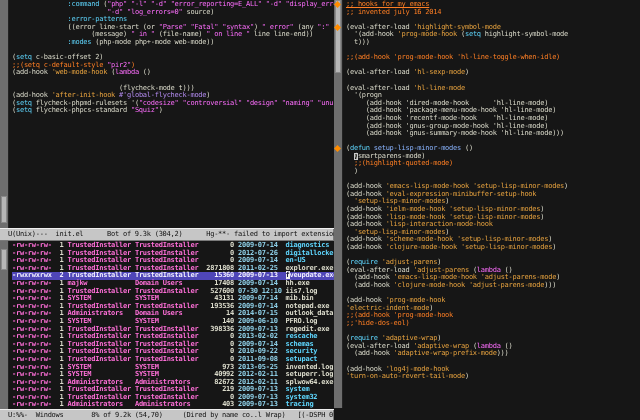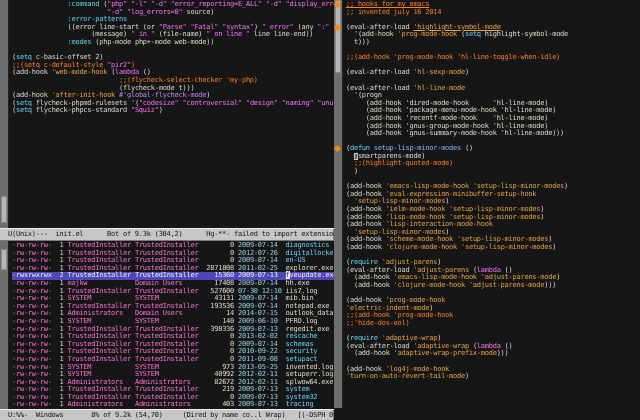--- a/index.html
+++ b/index.html
@@ -3,30 +3,30 @@
 <meta charset="utf-8">
 <style>
   html,body{margin:0;padding:0;background:#000;}
   .frame{position:relative;width:640px;height:420px;background:#161616;overflow:hidden;
          font-family:"DejaVu Sans Mono",monospace;font-size:7px;letter-spacing:-0.25px;display:flex;}
   .col{display:flex;flex-direction:column;flex:none;}
   .col-left{width:334px;}
   .col-right{width:353px;}
   .win{display:flex;flex:none;position:relative;overflow:hidden;background:#161616;}
   .win-code{height:228px;}
-  .win-dired{height:168px;}
+  .win-dired{height:168px;font-weight:bold;}
   .win-hooks{height:408px;}
   .sb{width:8px;flex:none;background:#6e6e6e;position:relative;border-right:1px solid #222;}
   .sb .thumb{position:absolute;left:1px;right:1px;background:#b6b6b6;border:1px solid #8a8a8a;box-sizing:border-box;}
   .mark{position:absolute;left:1px;width:5px;height:5px;background:#ff8c00;transform:rotate(45deg);}
   .content{flex:1;padding:1px 0 0 3px;overflow:hidden;position:relative;}
   .line{height:7.6px;line-height:7.6px;white-space:pre;}
   
   .d{color:#dcdccc}.k{color:#5fd7ff}.s{color:#ff6eff}.c{color:#ff7f24}
-  .q{color:#e8a33f}.qu{color:#e8a33f;text-decoration:underline}
+  .q{color:#e8a33f}.qu{color:#e8a33f;}
   .cu{color:#ff7f24;text-decoration:underline}.f{color:#8ab4ff}.v{color:#b48cf2}
   
   .fpk{color:#ff6fd8}.fwh{color:#dcdccc}.fdt{color:#8fd0e8}.fdir{color:#5fd7ff}.ffile{color:#dcdccc}
   .sel{background:#4f46b8;}
   .sel span{color:#f1efff;margin-top:12px;}
   .sel .curch{background:#f2f2f2;color:#14143c;}
   .hollow{position:absolute;width:4px;height:7px;border:1px solid #c9c9c9;box-sizing:border-box;}
   .modeline{height:12px;line-height:11px;flex:none;background:#c6c6c6;color:#101010;
             padding-left:8px;white-space:pre;overflow:hidden;
             border-top:1px solid #efefef;box-shadow:inset -1px -1px 0 #7a7a7a;}
@@ -46,21 +46,21 @@
           <div class="line"><span class="d">              </span><span class="k">:command</span><span class="d"> (</span><span class="s">"php"</span><span class="d"> </span><span class="s">"-l"</span><span class="d"> </span><span class="s">"-d"</span><span class="d"> </span><span class="s">"error_reporting=E_ALL"</span><span class="d"> </span><span class="s">"-d"</span><span class="d"> </span><span class="s">"display_errors=1"</span></div>
           <div class="line"><span class="d">                        </span><span class="s">"-d"</span><span class="d"> </span><span class="s">"log_errors=0"</span><span class="d"> source)</span></div>
           <div class="line"><span class="d">              </span><span class="k">:error-patterns</span></div>
           <div class="line"><span class="d">              </span><span class="d">((error line-start (or </span><span class="s">"Parse"</span><span class="d"> </span><span class="s">"Fatal"</span><span class="d"> </span><span class="s">"syntax"</span><span class="d">) </span><span class="s">" error"</span><span class="d"> (any </span><span class="s">":"</span><span class="d"> </span><span class="s">"."</span></div>
           <div class="line"><span class="d">                    </span><span class="d">(message) </span><span class="s">" in "</span><span class="d"> (file-name) </span><span class="s">" on line "</span><span class="d"> line line-end))</span></div>
           <div class="line"><span class="d">              </span><span class="k">:modes</span><span class="d"> (php-mode php+-mode web-mode))</span></div>
           <div class="line"><span class="d"> </span></div>
           <div class="line"><span class="d">(</span><span class="k">setq</span><span class="d"> c-basic-offset 2)</span></div>
           <div class="line"><span class="c">;;(setq c-default-style </span><span class="s">"pir2"</span><span class="c">)</span></div>
           <div class="line"><span class="d">(add-hook </span><span class="q">'web-mode-hook</span><span class="d"> (</span><span class="s">lambda</span><span class="d"> ()</span></div>
-          <div class="line"><span class="d">                           </span><span class="c">;;(flycheck-select-checker 'my-php)</span></div>
+          <div class="line"><span class="d">                           </span></div>
           <div class="line"><span class="d">                           </span><span class="d">(flycheck-mode t)))</span></div>
           <div class="line"><span class="d">(add-hook </span><span class="q">'after-init-hook</span><span class="d"> </span><span class="v">#'global-flycheck-mode</span><span class="d">)</span></div>
           <div class="line"><span class="d">(</span><span class="k">setq</span><span class="d"> flycheck-phpmd-rulesets '(</span><span class="s">"codesize"</span><span class="d"> </span><span class="s">"controversial"</span><span class="d"> </span><span class="s">"design"</span><span class="d"> </span><span class="s">"naming"</span><span class="d"> </span><span class="s">"unusedcode"</span></div>
           <div class="line"><span class="d">(</span><span class="k">setq</span><span class="d"> flycheck-phpcs-standard </span><span class="s">"Squiz"</span><span class="d">)</span></div>
         </div>
     </div>
     <div class="modeline">U(Unix)---  init.el      Bot of 9.3k (304,2)      Hg-**- failed to import extension ftp: No module named ftp ?|7</div>
 
     <div class="win win-dired">
       <div class="sb">

